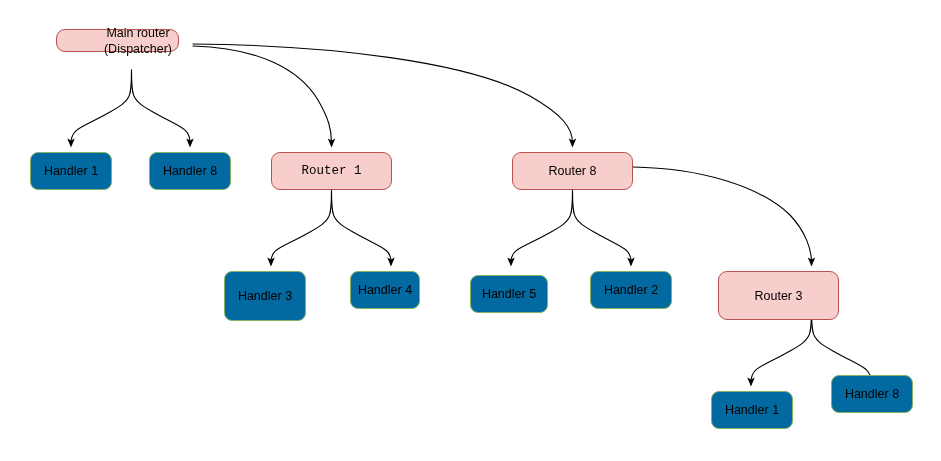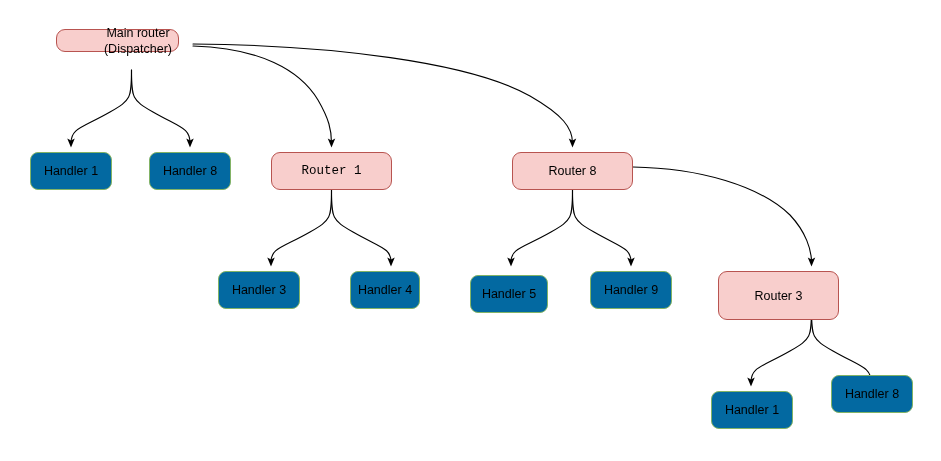--- a/index.html
+++ b/index.html
@@ -80,22 +80,22 @@
       </g>
   </svg>
 
   <div id="nodes-group">
       <div class="node router" style="left: 56px; top: 29px; width: 123px; height: 23px; padding-left: 41px;"><span class="node-label">Main router
 (Dispatcher)</span></div>
       <div class="node handler" style="left: 30px; top: 152px; width: 82px; height: 38px;"><span class="node-label">Handler 1</span></div>
       <div class="node handler" style="left: 149px; top: 152px; width: 82px; height: 38px;"><span class="node-label">Handler 8</span></div>
       <div class="node router" style="left: 271px; top: 152px; width: 121px; height: 38px; font-family: Liberation Mono, monospace;"><span class="node-label">Router 1</span></div>
       <div class="node router" style="left: 512px; top: 152px; width: 121px; height: 38px;"><span class="node-label">Router 8</span></div>
-      <div class="node handler" style="left: 218px; top: 271px; width: 82px; height: 38px;"><span class="node-label">Handler 3</span></div>
+      <div class="node handler" style="left: 224px; top: 271px; width: 82px; height: 50px;"><span class="node-label">Handler 3</span></div>
       <div class="node handler" style="left: 350px; top: 271px; width: 70px; height: 38px;"><span class="node-label">Handler 4</span></div>
       <div class="node handler" style="left: 470px; top: 275px; width: 78px; height: 38px;"><span class="node-label">Handler 5</span></div>
-      <div class="node handler" style="left: 590px; top: 271px; width: 82px; height: 38px;"><span class="node-label">Handler 9</span></div>
+      <div class="node handler" style="left: 590px; top: 271px; width: 82px; height: 38px;"><span class="node-label">Handler 2</span></div>
       <div class="node router" style="left: 718px; top: 271px; width: 121px; height: 49px;"><span class="node-label">Router 3</span></div>
       <div class="node handler" style="left: 711px; top: 391px; width: 82px; height: 38px;"><span class="node-label">Handler 1</span></div>
       <div class="node handler" style="left: 831px; top: 375px; width: 82px; height: 38px;"><span class="node-label">Handler 8</span></div>
     </div>
 
 </div>
 
 </body></html>

